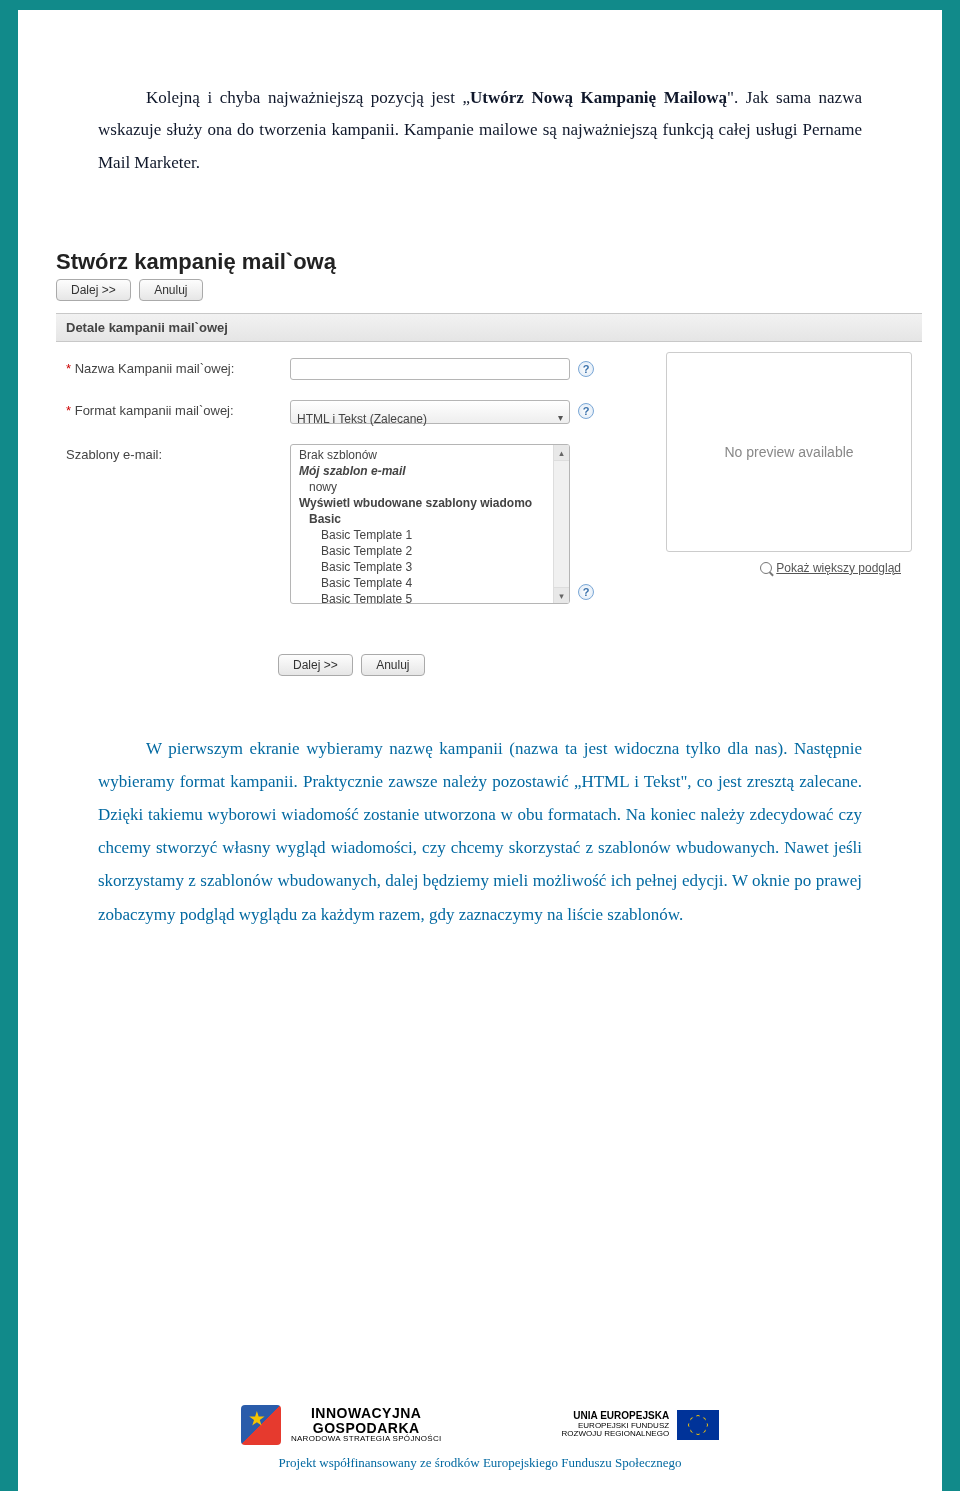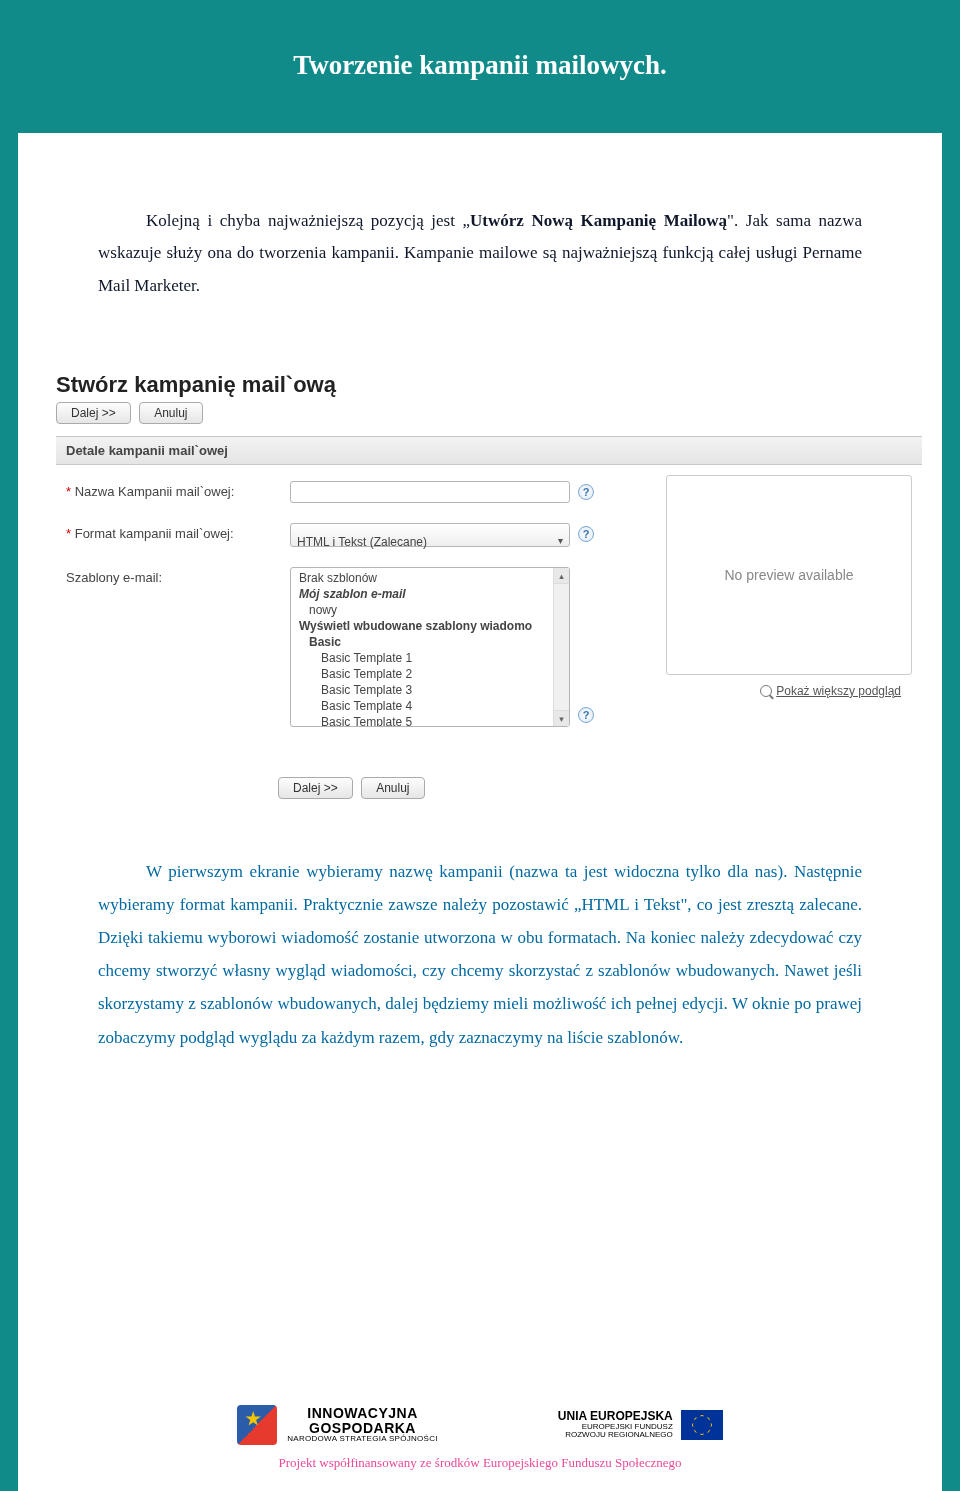--- a/index.html
+++ b/index.html
@@ -249,21 +249,21 @@
     width: 16px; height: 16px;
     background: #f5c400;
     clip-path: polygon(50% 0%, 61% 35%, 98% 35%, 68% 57%, 79% 91%, 50% 70%, 21% 91%, 32% 57%, 2% 35%, 39% 35%);
   }
   .ig-text { font-family: Arial, sans-serif; line-height: 1.05; }
   .ig-text .l1 { font-weight: bold; font-size: 14px; letter-spacing: 0.5px; }
   .ig-text .l2 { font-weight: bold; font-size: 14px; letter-spacing: 0.5px; }
   .ig-text .l3 { font-size: 8px; letter-spacing: 0.3px; }
   .logo-eu { display: flex; align-items: center; gap: 8px; }
   .eu-text { font-family: Arial, sans-serif; text-align: right; line-height: 1.05; }
-  .eu-text .l1 { font-weight: bold; font-size: 12px; text-align: center; }
+  .eu-text .l1 { font-weight: bold; font-size: 10px; }
   .eu-text .l2 { font-size: 8px; }
   .eu-text .l3 { font-size: 8px; }
   .eu-flag {
     width: 42px; height: 30px;
     background: #003399;
     position: relative;
   }
   .eu-flag::after {
     content: "";
     position: absolute;
@@ -272,28 +272,27 @@
     transform: translate(-50%,-50%);
     border-radius: 50%;
     box-shadow:
       0 -8px 0 -7px #fc0, 0 8px 0 -7px #fc0,
       -8px 0 0 -7px #fc0, 8px 0 0 -7px #fc0,
       5.6px -5.6px 0 -7px #fc0, -5.6px -5.6px 0 -7px #fc0,
       5.6px 5.6px 0 -7px #fc0, -5.6px 5.6px 0 -7px #fc0;
   }
   .footer-line {
     font-size: 13px;
-    color: #ec4899;
+    color: #0369a1;
   }
 </style>
 </head>
 <body>
 
 <div class="page">
-  <div class="header-band">Tworzenie kampanii mailowych.</div>
 
   <div class="body-text">
     <p class="indent">
       <span>Kolejną i chyba najważniejszą pozycją jest „</span><b>Utwórz Nową Kampanię Mailową</b><span>". Jak sama nazwa wskazuje służy ona do tworzenia kampanii. Kampanie mailowe są najważniejszą funkcją całej usługi Pername Mail Marketer.</span>
     </p>
   </div>
 
   <div class="app">
     <h2>Stwórz kampanię mail`ową</h2>
     <div>

